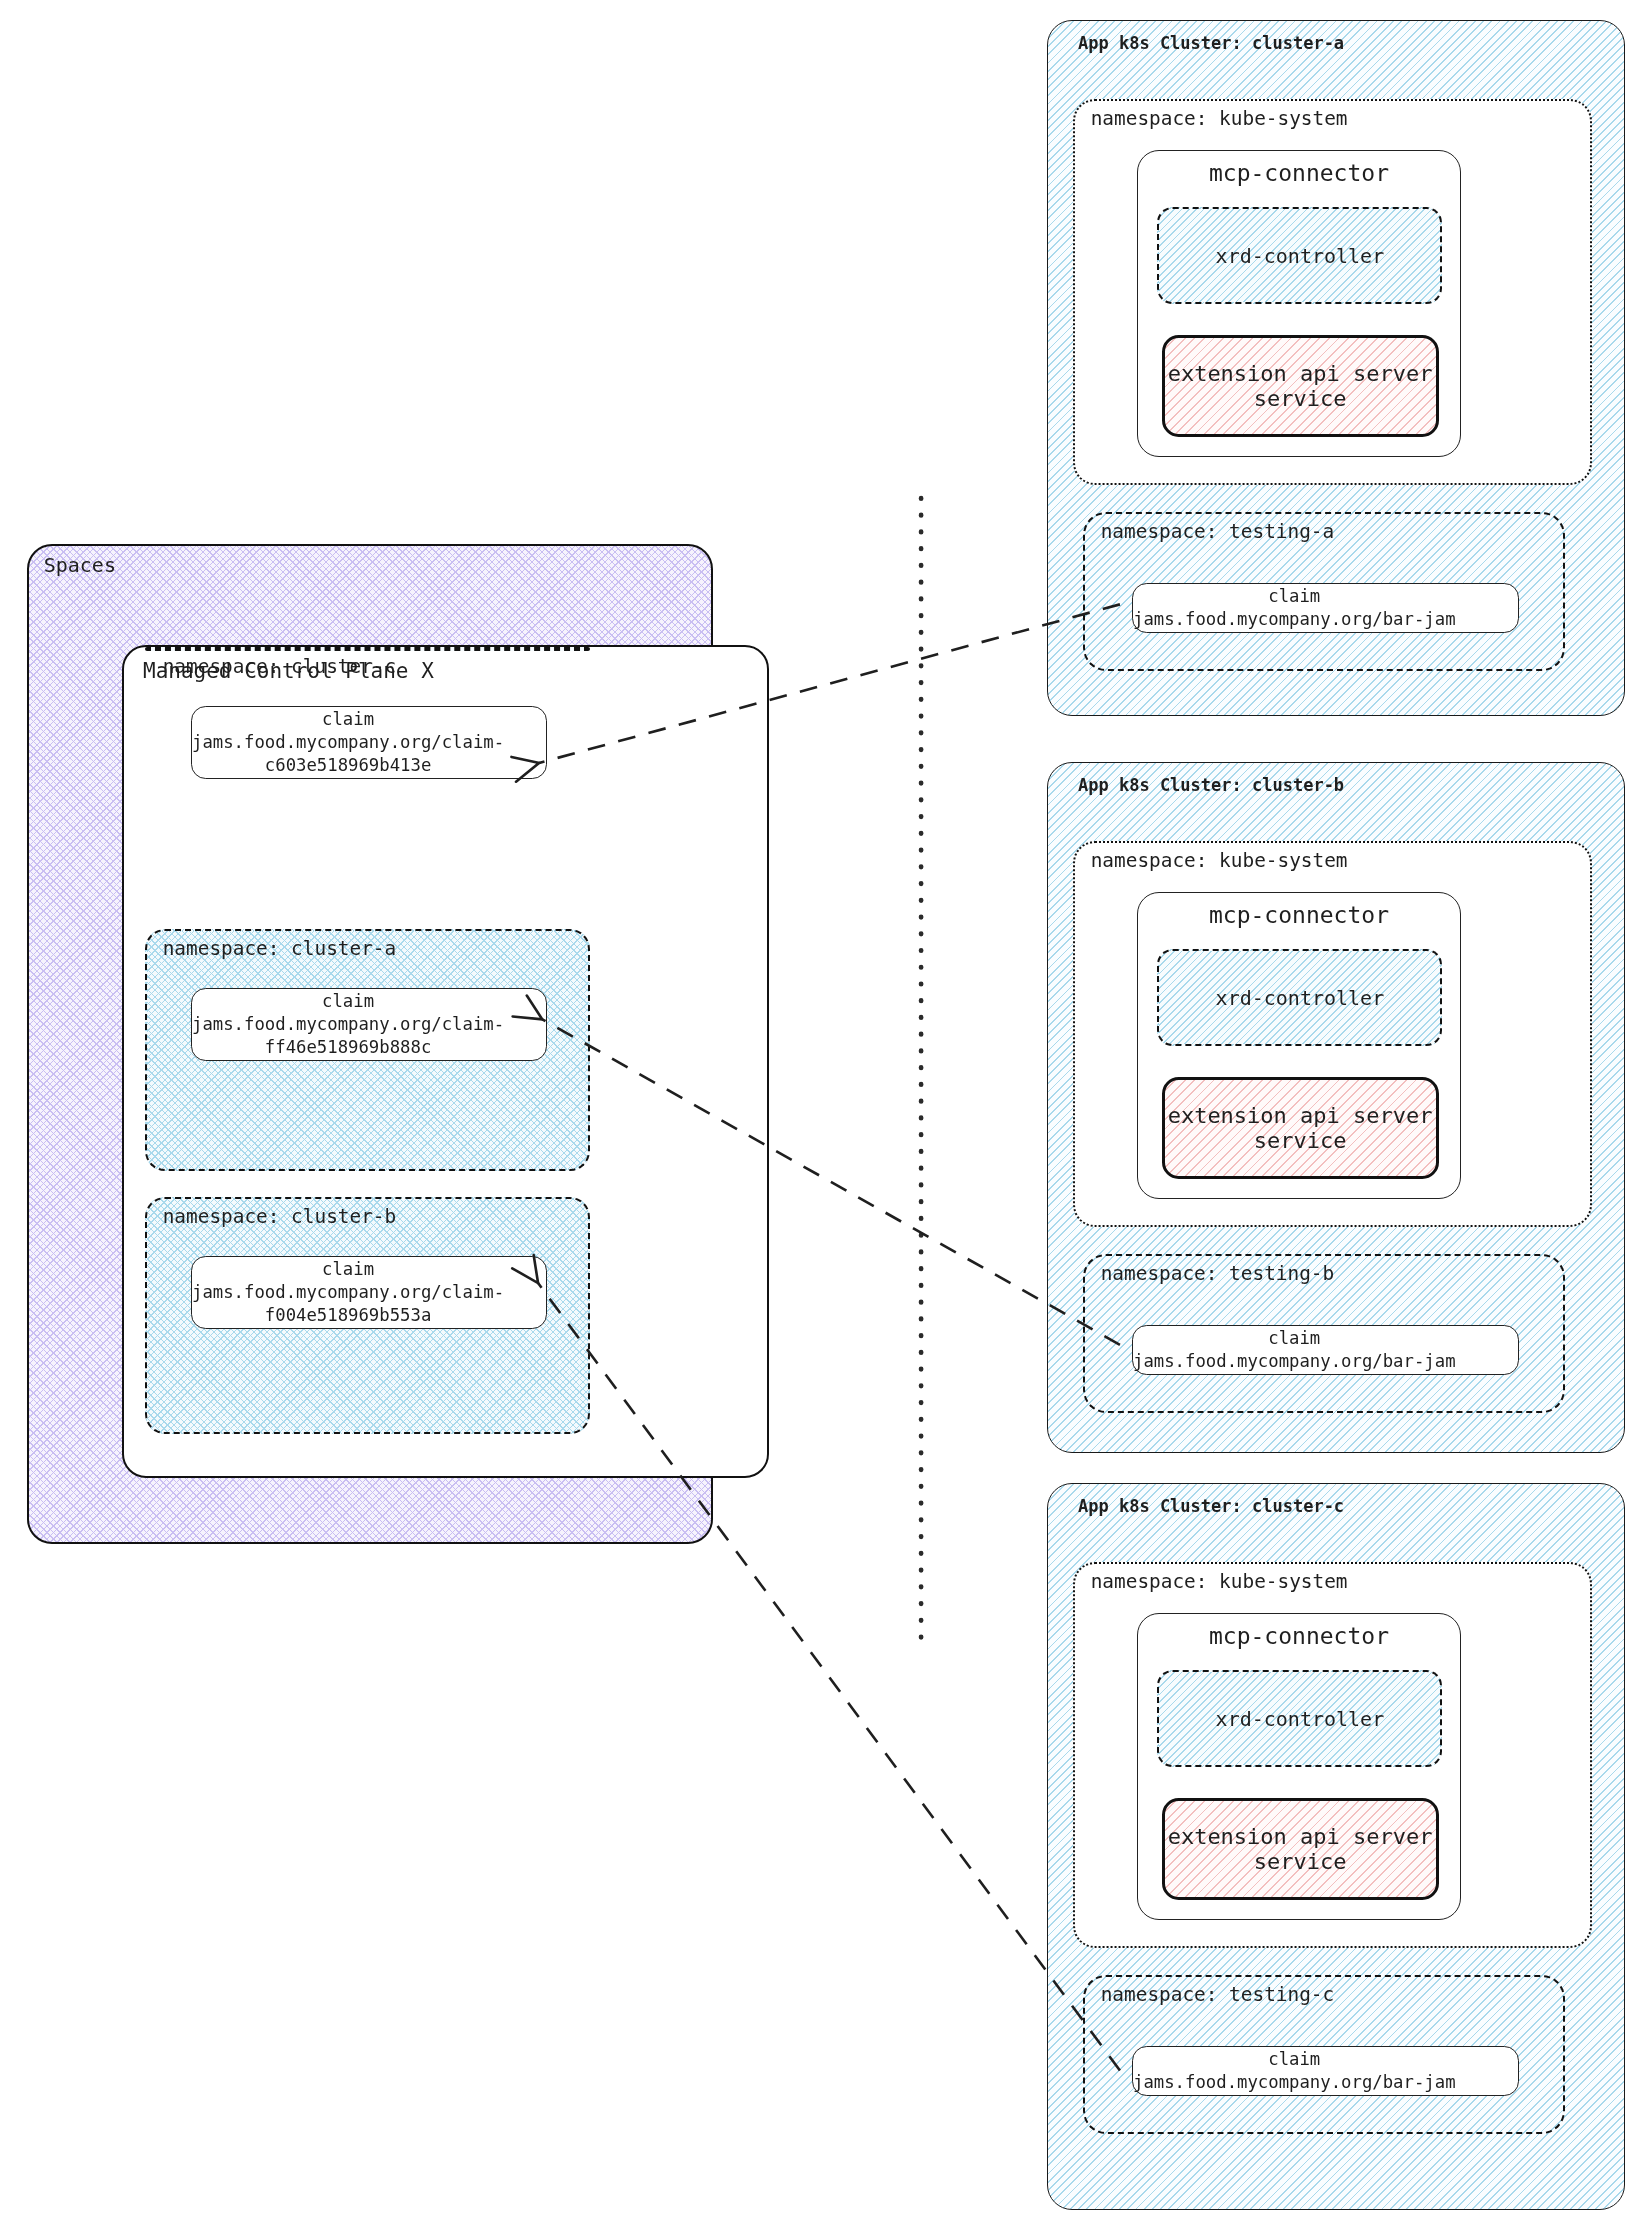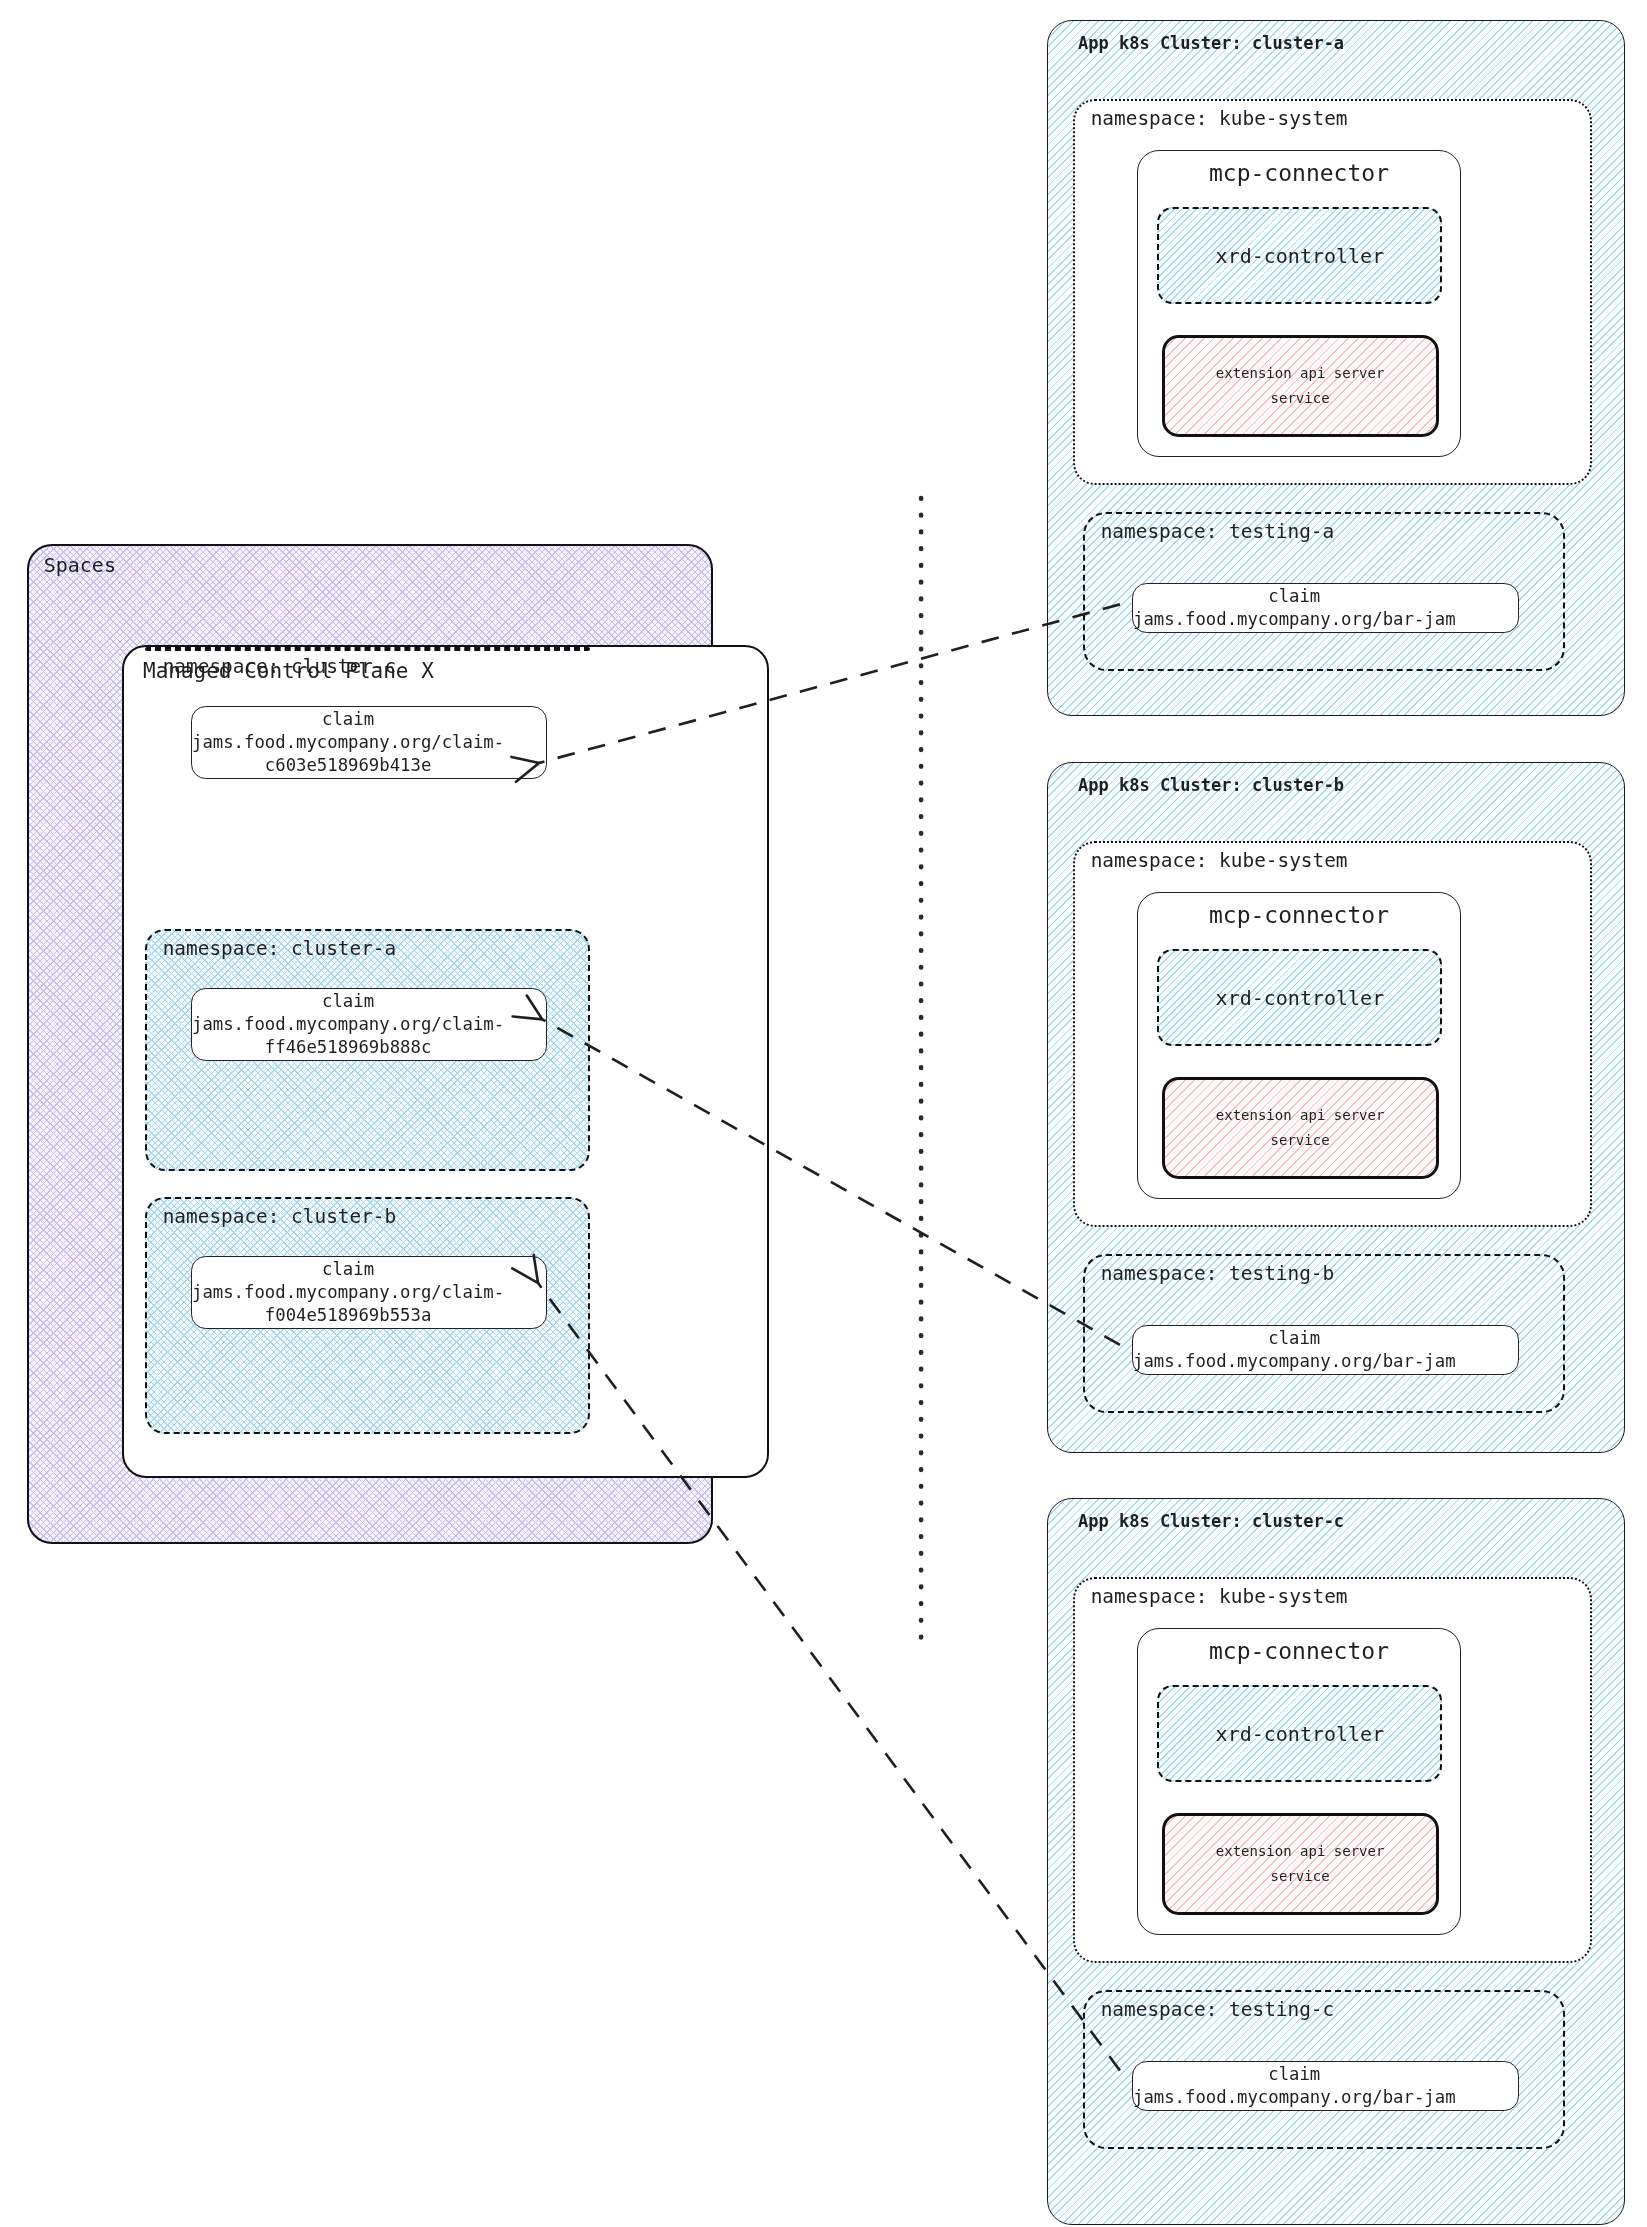--- a/index.html
+++ b/index.html
@@ -56,21 +56,21 @@
   
   .clusters-col{position:absolute;left:1047px;top:20px;width:578px;}
   .cluster{
     position:relative;width:578px;
     border:1.6px solid #1a1a1a;border-radius:25px;
     background-color:#fafdff;
     background-image:repeating-linear-gradient(135deg, var(--blue-hatch-line) 0 1.3px, transparent 1.3px 5.8px);
   }
   .cluster:nth-of-type(1){height:696px;}
   .cluster:nth-of-type(2){height:691px;margin-top:46px;}
-  .cluster:nth-of-type(3){height:727px;margin-top:45px;padding-left:20px;}
+  .cluster:nth-of-type(3){height:727px;margin-top:30px;padding-left:20px;}
   .cluster-title{position:absolute;left:30px;top:11.5px;font-size:17px;font-weight:700;white-space:nowrap;}
   .ns-kube{
     position:absolute;left:25px;top:78px;width:519px;height:386px;
     background:var(--box-white);
     border:2.1px dotted #111;border-radius:22px;
   }
   .mcp{
     position:absolute;left:62px;top:49px;width:324px;height:307px;
     background:var(--box-white);border:1.6px solid #222;border-radius:22px;
   }
@@ -83,21 +83,21 @@
     display:flex;align-items:center;justify-content:center;
     font-size:20px;text-align:center;
   }
   .ext{
     position:absolute;left:23.6px;top:184px;width:277px;height:102px;
     border:3.1px solid #111;border-radius:16.7px;
     background-color:#fffafa;
     background-image:repeating-linear-gradient(135deg, var(--red-hatch-line) 0 1.3px, transparent 1.3px 6.8px);
     display:flex;align-items:center;justify-content:center;
   }
-  .ext .claim-lines{font-size:14px;line-height:25px;}
+  .ext .claim-lines{font-size:22px;line-height:25px;}
   .ns-testing{
     position:absolute;left:35px;top:491px;width:482px;height:159px;
     border:2.6px dashed #111;border-radius:23px;
     background:transparent;
   }
   .claim-r{left:47px;top:69px;width:387px;height:50px;}
 
   
   .overlay{position:absolute;inset:0;width:1647px;height:2227px;pointer-events:none;z-index:5;}
   .sep{stroke:#2a2a2a;stroke-width:9;stroke-dasharray:1 31;stroke-linecap:round;fill:none;}

